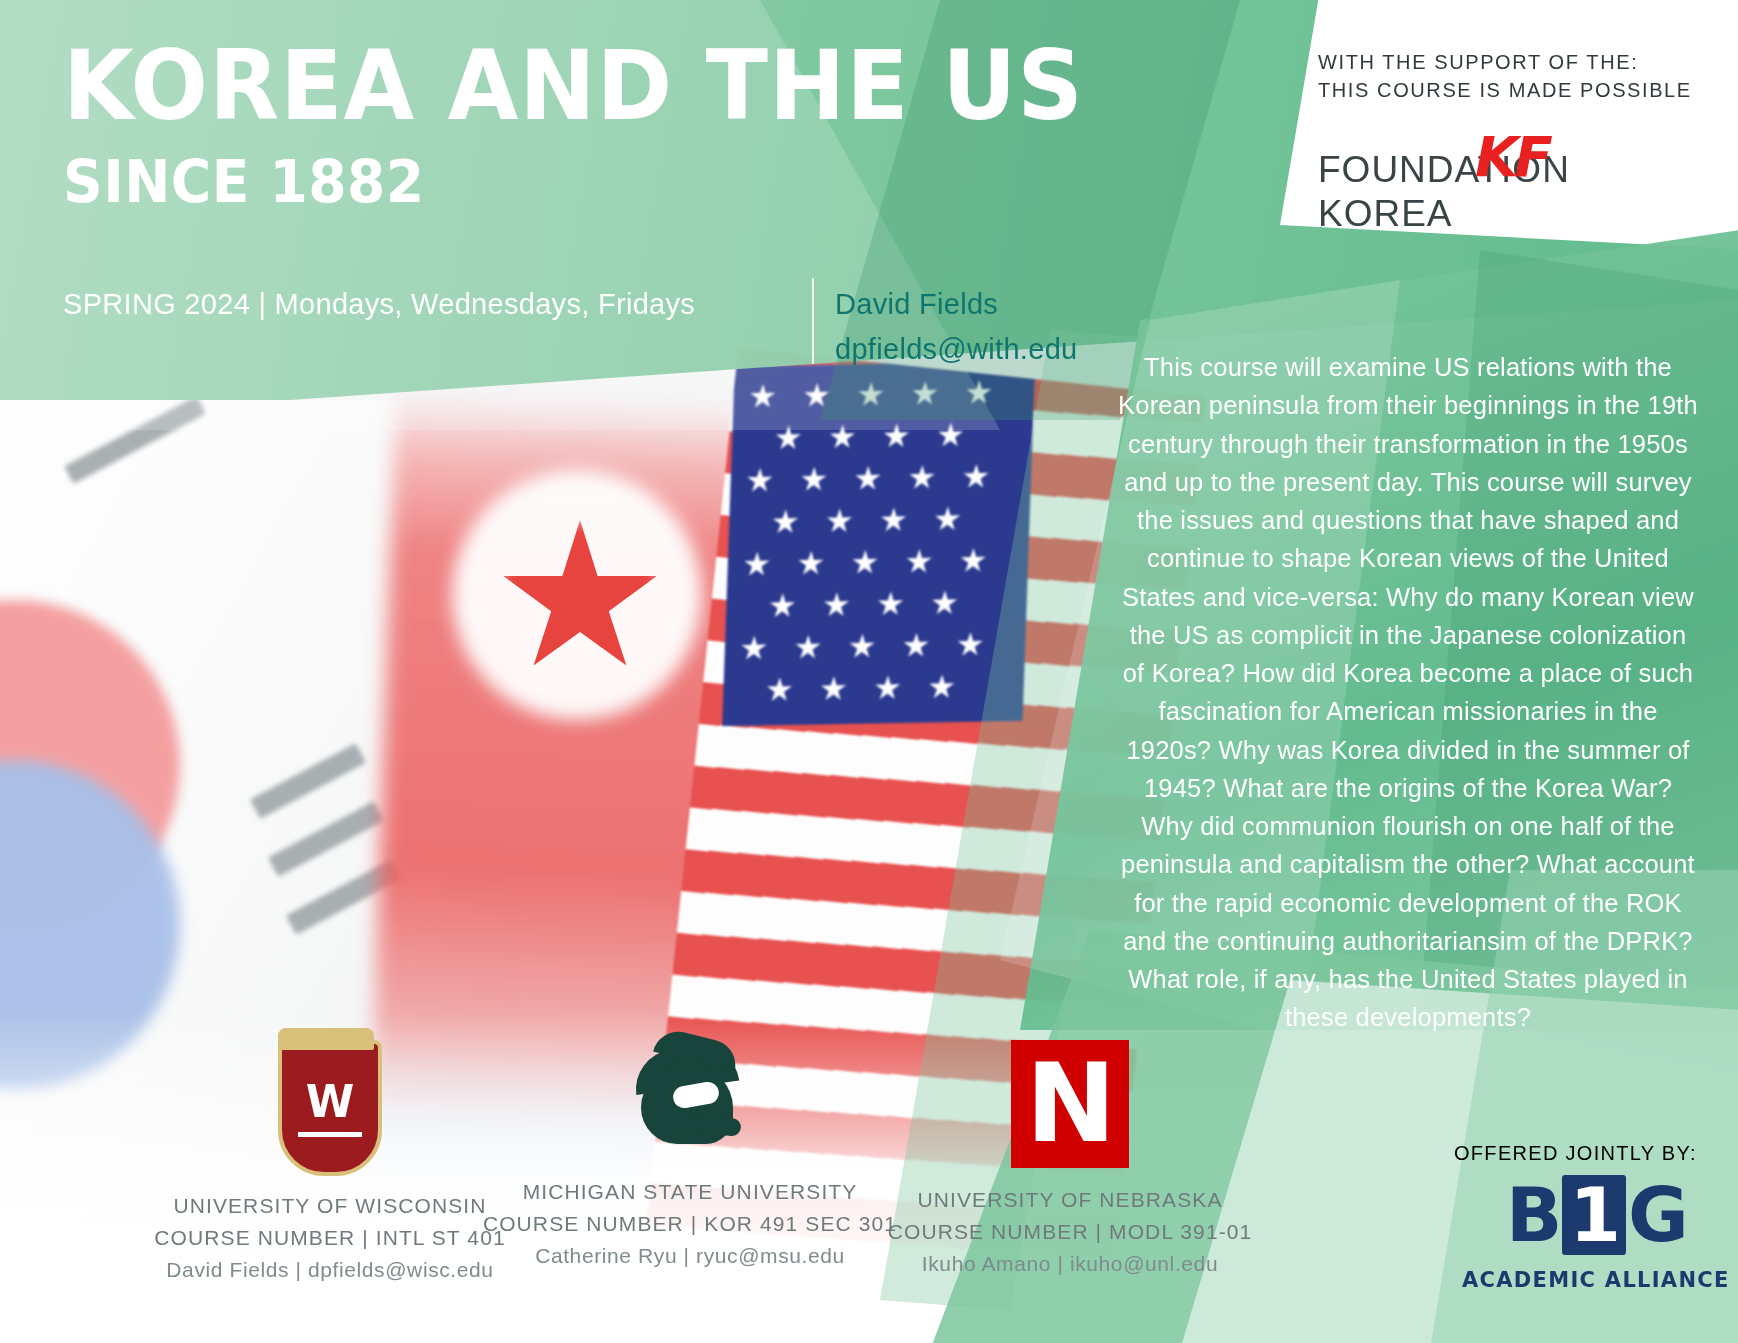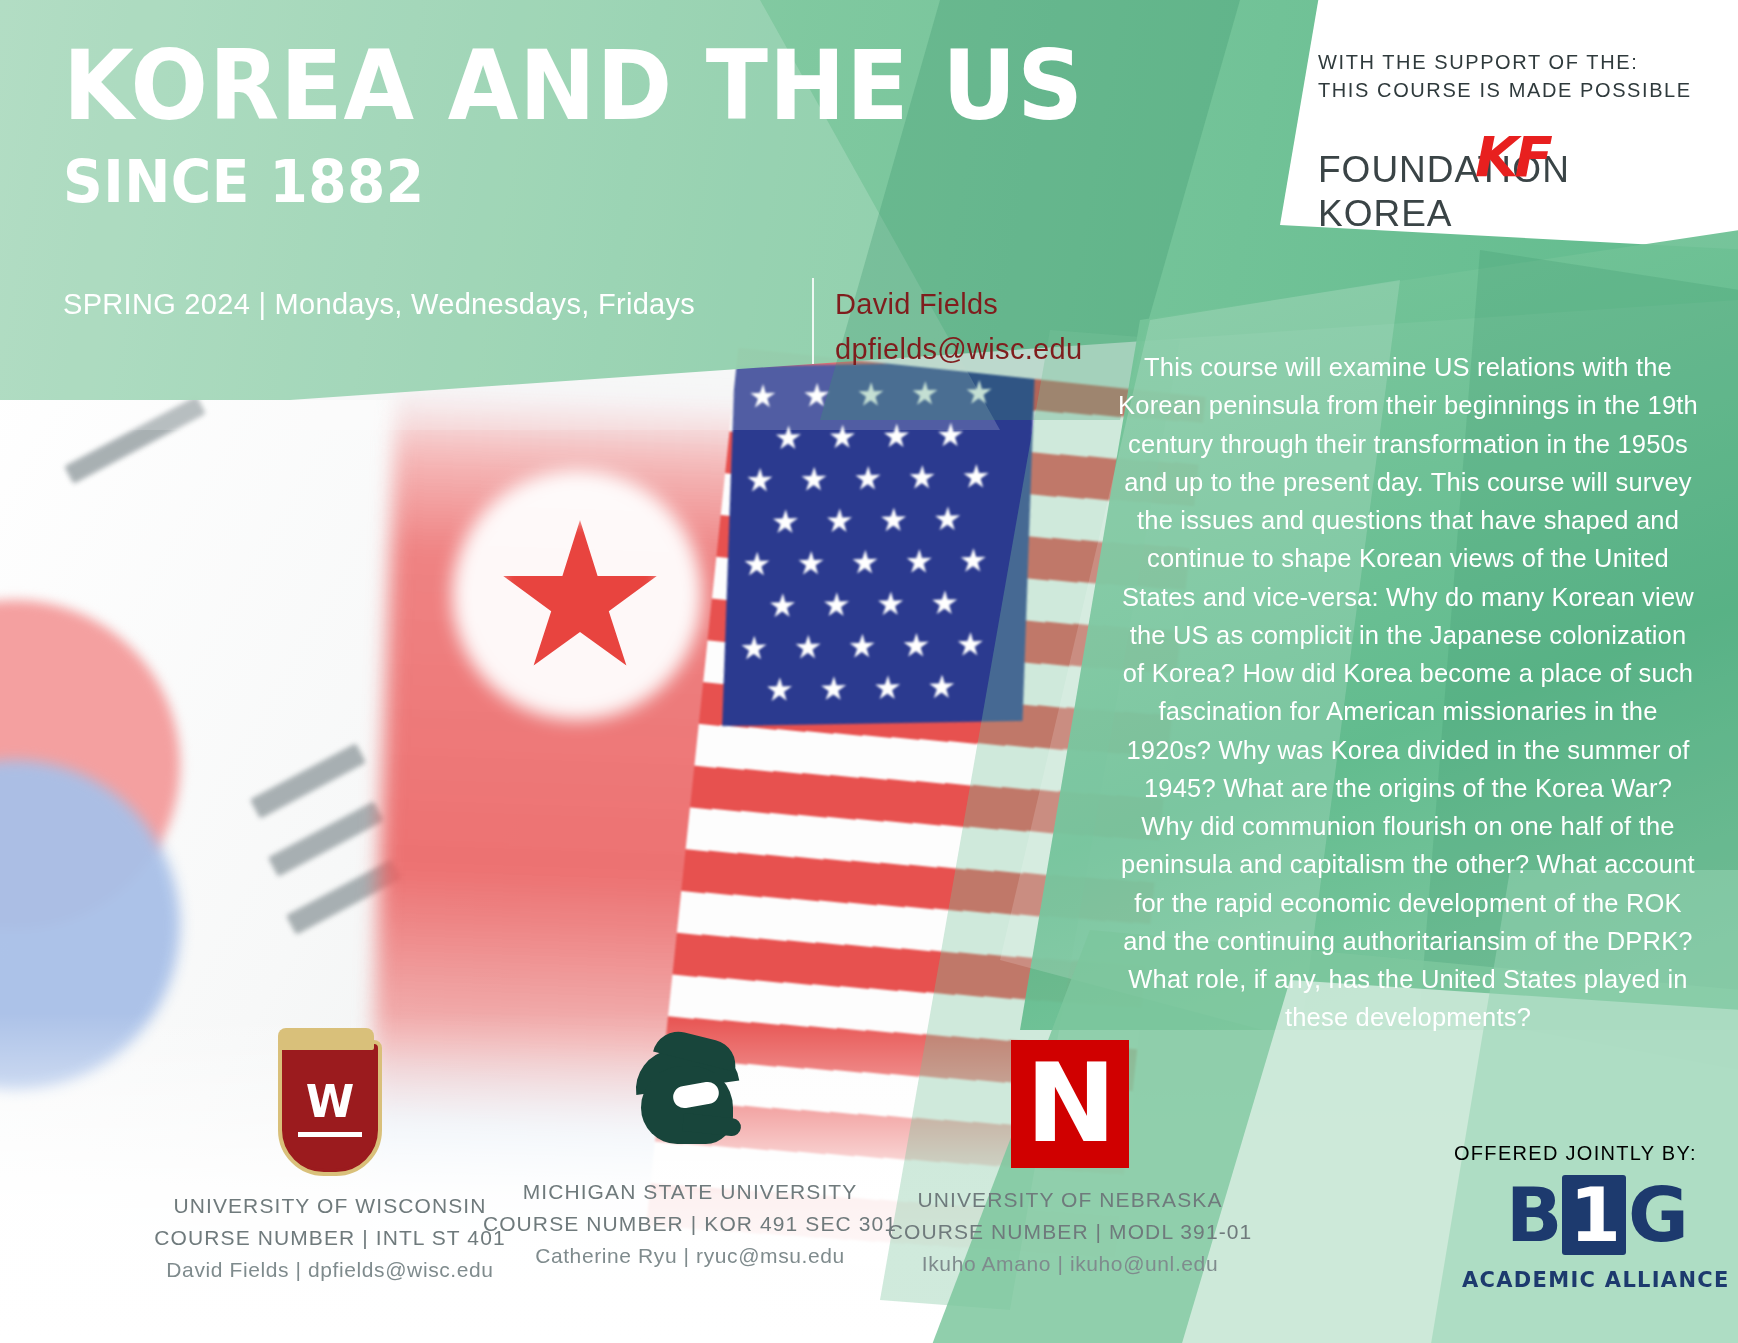--- a/index.html
+++ b/index.html
@@ -224,21 +224,21 @@
   }
   .divider-v {
     position: absolute;
     left: 812px; top: 278px;
     width: 2px; height: 86px;
     background: rgba(255,255,255,.85);
   }
   .instructor {
     position: absolute;
     left: 835px; top: 282px;
-    color: #7f1d1d;
+    color: #0f766e;
     font-size: 29px;
     line-height: 1.55;
     letter-spacing: .3px;
   }
 
   
   .kf-support {
     position: absolute;
     left: 1318px; top: 48px;
     color: #2f3a3c;
@@ -492,21 +492,21 @@
   <div class="subtitle">SINCE 1882</div>
 
   <div class="meta">
     <div>SPRING 2024  |  Mondays, Wednesdays, Fridays</div>
   </div>
 
   <div class="divider-v"></div>
 
   <div class="instructor">
     <div>David Fields</div>
-    <div>dpfields@wisc.edu</div>
+    <div>dpfields@with.edu</div>
   </div>
 
   <div class="kf-support">
     <div>WITH THE SUPPORT OF THE:</div>
     <div>THIS COURSE IS MADE POSSIBLE</div>
   </div>
   <div class="kf-logo-text">
     <div>FOUNDATION</div>
     <div>KOREA</div>
   </div>

